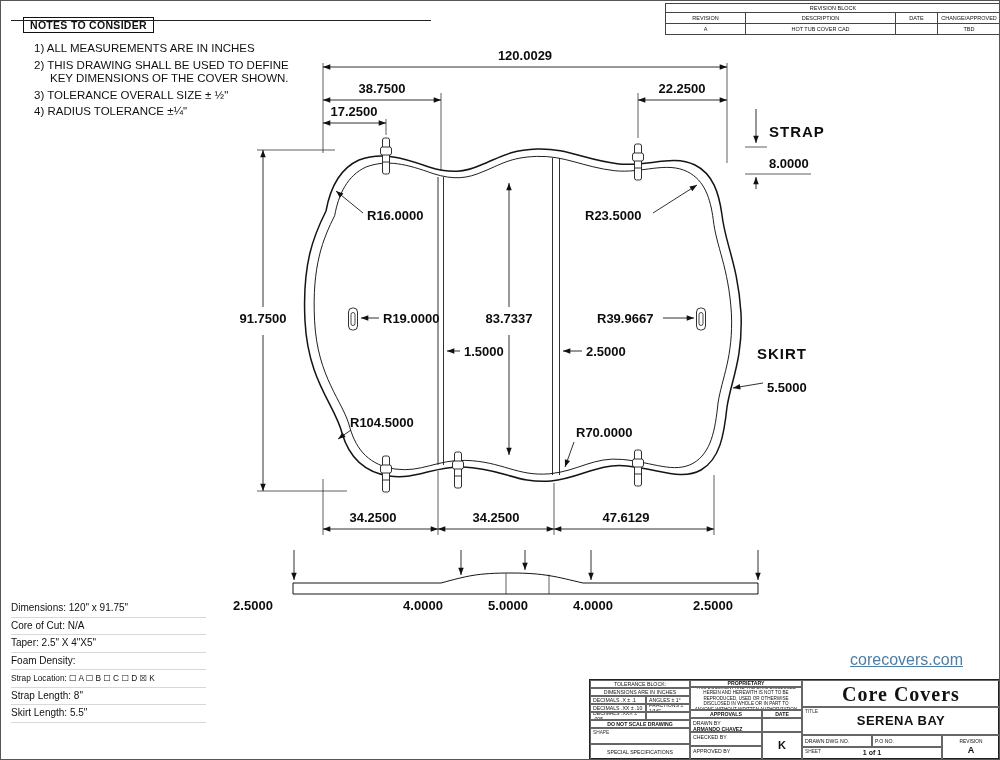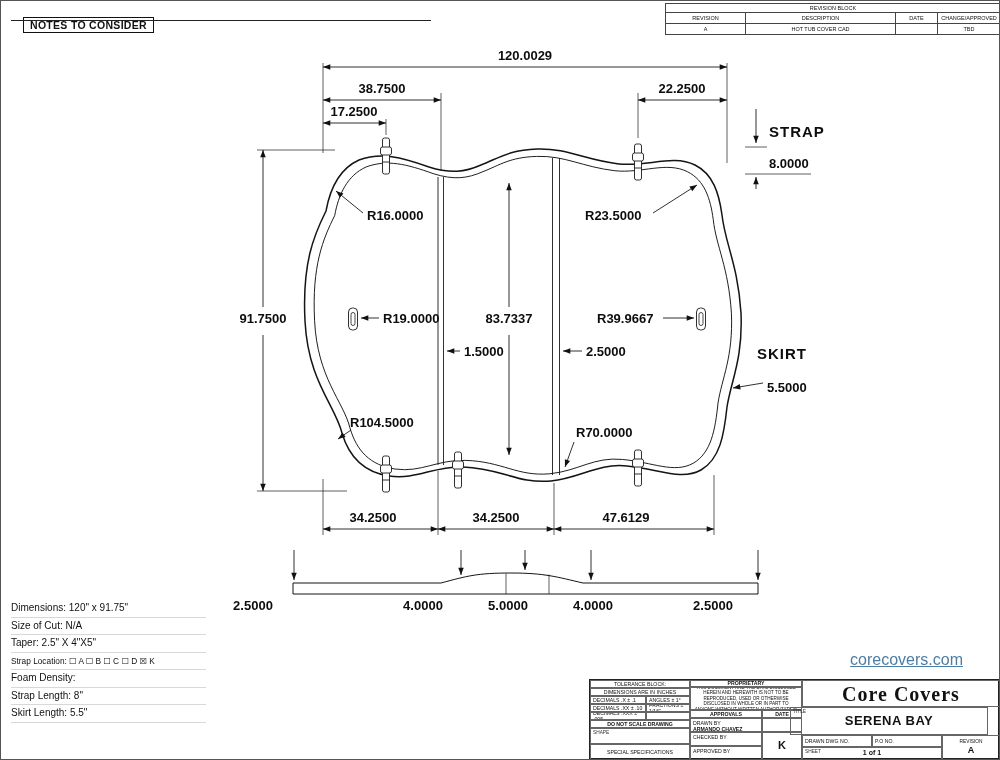--- a/index.html
+++ b/index.html
@@ -211,20 +211,26 @@
       <text class="dim" x="252" y="609" text-anchor="middle">2.5000</text>
       <text class="dim" x="422" y="609" text-anchor="middle">4.0000</text>
       <text class="dim" x="507" y="609" text-anchor="middle">5.0000</text>
       <text class="dim" x="592" y="609" text-anchor="middle">4.0000</text>
       <text class="dim" x="712" y="609" text-anchor="middle">2.5000</text>
     </g>
   </svg>
 
   <div class="notes">
     <div class="notes-title">NOTES TO CONSIDER</div>
+    <div class="notes-body">
+      <div class="note">1) ALL MEASUREMENTS ARE IN INCHES</div>
+      <div class="note">2) THIS DRAWING SHALL BE USED TO DEFINE KEY DIMENSIONS OF THE COVER SHOWN.</div>
+      <div class="note">3) TOLERANCE OVERALL SIZE ± ½"</div>
+      <div class="note">4) RADIUS TOLERANCE ±¼"</div>
+    </div>
   </div>
   <div class="notes-rule"></div>
 
   <div class="rev">
     <div class="rev-title">REVISION BLOCK</div>
     <div class="rev-row rev-head">
       <div>REVISION</div>
       <div>DESCRIPTION</div>
       <div>DATE</div>
       <div>CHANGE/APPROVED</div>
@@ -233,24 +239,24 @@
       <div>A</div>
       <div>HOT TUB COVER CAD</div>
       <div></div>
       <div>TBD</div>
     </div>
   </div>
 
   <div class="ci">
     <div class="ci-body">
       <div class="ci-row">Dimensions: 120" x 91.75"</div>
-      <div class="ci-row">Size of Cut: N/A</div>
+      <div class="ci-row">Core of Cut: N/A</div>
       <div class="ci-row">Taper: 2.5" X 4"X5"</div>
+      <div class="ci-row">Foam Density:</div>
       <div class="ci-row small">Strap Location: ☐ A   ☐ B   ☐ C   ☐ D   ☒ K</div>
-      <div class="ci-row">Foam Density:</div>
       <div class="ci-row">Strap Length: 8"</div>
       <div class="ci-row">Skirt Length: 5.5"</div>
     </div>
   </div>
 
   <div class="tb">
 
     <div class="tbc" style="left:0;top:0;width:100px;height:8px;">TOLERANCE BLOCK:</div>
     <div class="tbc" style="left:0;top:8px;width:100px;height:8px;">DIMENSIONS ARE IN INCHES</div>
     <div class="tbc left" style="left:0;top:16px;width:56px;height:8px;">DECIMALS .X  ± .1</div>
@@ -272,21 +278,21 @@
     <div class="tbc col left" style="left:100px;top:38px;width:72px;height:14px;align-items:flex-start;padding:1px 2px;">
       <span>DRAWN BY</span>
       <span style="font-weight:bold;">ARMANDO CHAVEZ</span>
     </div>
     <div class="tbc" style="left:172px;top:38px;width:40px;height:14px;"></div>
     <div class="tbc left" style="left:100px;top:52px;width:72px;height:14px;align-items:flex-start;padding-top:1px;">CHECKED BY</div>
     <div class="tbc kbig" style="left:172px;top:52px;width:40px;height:28px;">K</div>
     <div class="tbc left" style="left:100px;top:66px;width:72px;height:14px;align-items:flex-start;padding-top:1px;">APPROVED BY</div>
 
     <div class="tbc company" style="left:212px;top:0;width:198px;height:27px;">Core Covers</div>
-    <div class="tbc" style="left:200px;top:27px;width:198px;height:28px;">
+    <div class="tbc" style="left:212px;top:27px;width:198px;height:28px;">
       <span class="corner-lbl">TITLE</span>
       <span class="dtitle">SERENA BAY</span>
     </div>
     <div class="tbc left" style="left:212px;top:55px;width:70px;height:12px;">DRAWN DWG NO.</div>
     <div class="tbc left" style="left:282px;top:55px;width:70px;height:12px;">P.O NO.</div>
     <div class="tbc" style="left:212px;top:67px;width:140px;height:13px;">
       <span class="corner-lbl">SHEET</span>
       <span style="font-size:7px;font-weight:bold;">1 of 1</span>
     </div>
     <div class="tbc col" style="left:352px;top:55px;width:58px;height:25px;">

